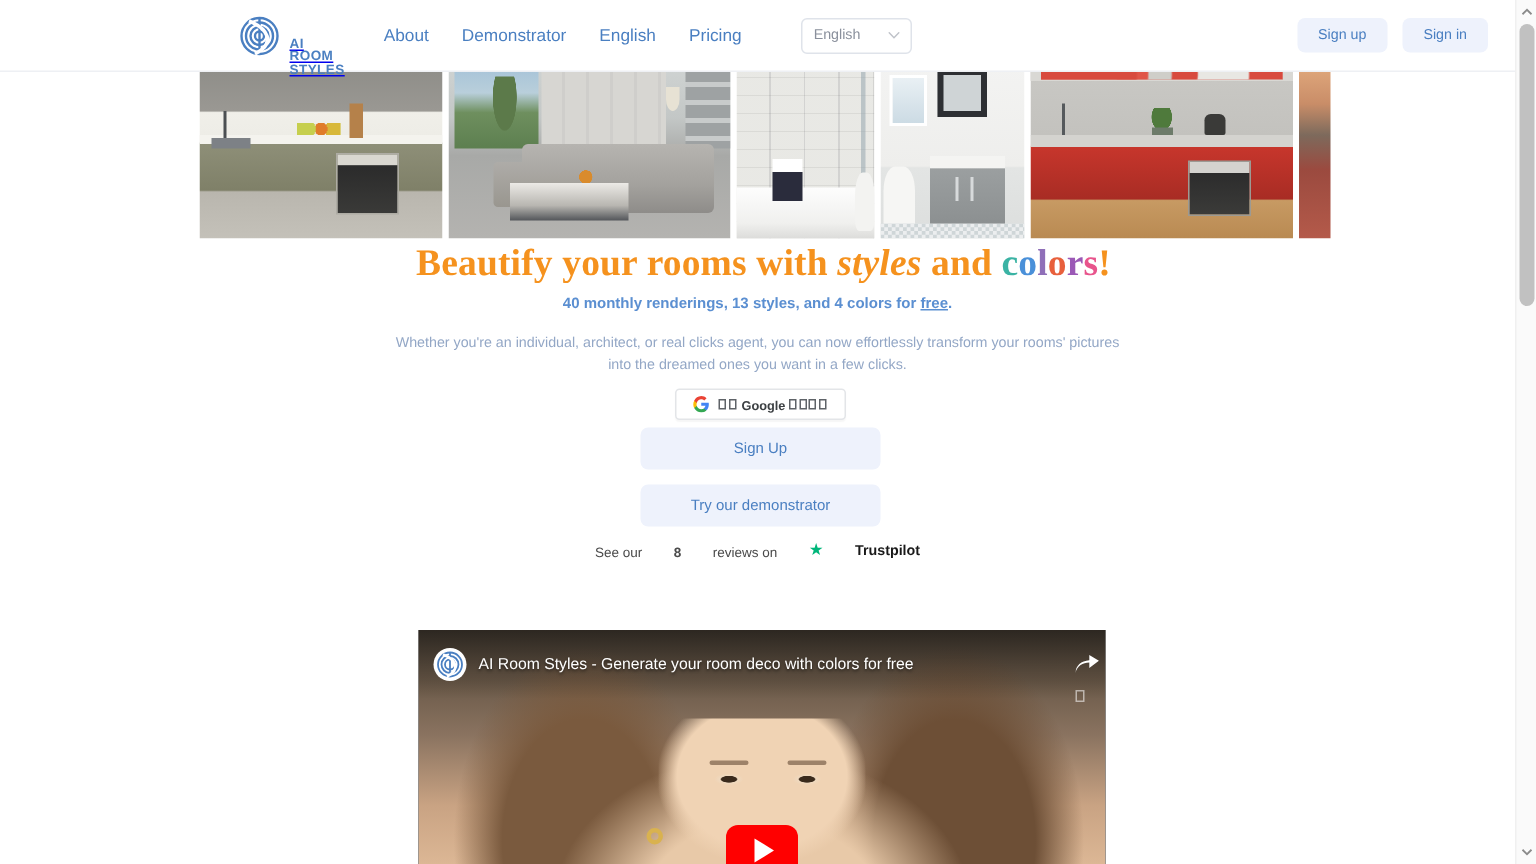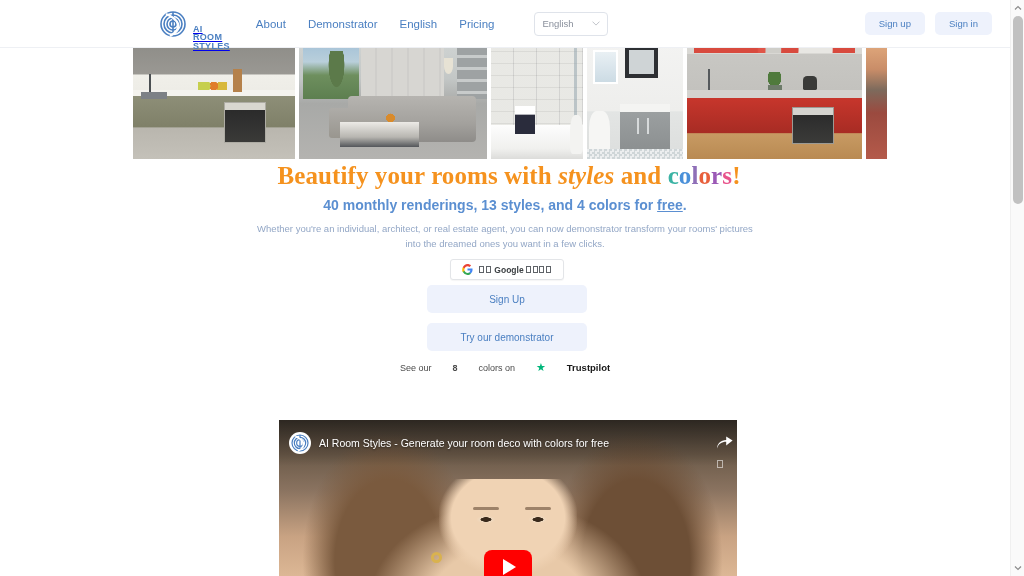--- a/index.html
+++ b/index.html
@@ -196,21 +196,21 @@
     font-family: "Liberation Serif", serif;
     font-weight: bold;
     font-size: 25px;
     color: #f5921e;
     letter-spacing: .1px;
   }
   .headline .it { font-style: italic; }
   .headline .c { display: inline; }
   .subline {
     position: absolute; top: 197px; left: 0; width: 1010px;
-    text-align: center; font-size: 14px; font-weight: 700; color: #5b8fd1;
+    text-align: center; font-size: 10px; font-weight: 700; color: #5b8fd1;
   }
   .subline u { text-decoration: underline; }
   .desc {
     position: absolute; top: 221px; left: 0; width: 1010px;
     text-align: center; font-size: 9.5px; line-height: 15px;
     color: #93a7c6;
   }
   .desc .l2 { display: block; }
 
   
@@ -441,41 +441,41 @@
 
   <h1 class="headline">
     <span>Beautify your rooms with </span><span class="it">styles</span><span> and </span><span class="c" id="colors-word"><span style="color: rgb(59, 179, 164);">c</span><span style="color: rgb(74, 144, 217);">o</span><span style="color: rgb(143, 111, 184);">l</span><span style="color: rgb(232, 96, 60);">o</span><span style="color: rgb(155, 89, 182);">r</span><span style="color: rgb(232, 84, 140);">s</span></span><span>!</span>
   </h1>
 
   <p class="subline">
     <span>40 monthly renderings, 13 styles, and 4 colors for </span><u>free</u><span>.</span>
   </p>
 
   <p class="desc">
-    <span class="l2">Whether you're an individual, architect, or real estate agent, you can now demonstrator transform your rooms' pictures</span>
+    <span class="l2">Whether you're an individual, architect, or real clicks agent, you can now effortlessly transform your rooms' pictures</span>
     <span class="l2">into the dreamed ones you want in a few clicks.</span>
   </p>
 
   <button class="gbtn">
     <svg class="gicon" viewBox="0 0 24 24">
       <path fill="#4285F4" d="M23 12.27c0-.8-.07-1.56-.2-2.3H12v4.35h6.2a5.3 5.3 0 0 1-2.3 3.48v2.9h3.7c2.17-2 3.4-4.95 3.4-8.43z"></path>
       <path fill="#34A853" d="M12 24c3.1 0 5.7-1.03 7.6-2.8l-3.7-2.9c-1.03.7-2.35 1.1-3.9 1.1-3 0-5.55-2.03-6.46-4.76H1.7v2.99A12 12 0 0 0 12 24z"></path>
       <path fill="#FBBC05" d="M5.54 14.64a7.2 7.2 0 0 1 0-4.6V7.05H1.7a12 12 0 0 0 0 10.58l3.84-3z"></path>
       <path fill="#EA4335" d="M12 4.75c1.7 0 3.22.58 4.42 1.72l3.3-3.3C17.7 1.22 15.1 0 12 0A12 12 0 0 0 1.7 7.05l3.84 3C6.45 6.78 9 4.75 12 4.75z"></path>
     </svg>
     <span id="gbtn-label"><span class="tofu"></span><span class="tofu"></span> Google <span class="tofu"></span><span class="tofu"></span><span class="tofu"></span><span class="tofu"></span></span>
   </button>
 
   <button class="cta signup">Sign Up</button>
   <button class="cta demo">Try our demonstrator</button>
 
   <div class="trust">
     <span>See our</span>
     <span class="num">8</span>
-    <span>colors on</span>
+    <span>reviews on</span>
     <span class="tp-star">★</span>
     <span class="tp-name">Trustpilot</span>
   </div>
 
 
   <div class="yt">
     <div class="yt-bg"></div>
     <div class="yt-face"></div>
     <div class="yt-brow l"></div>
     <div class="yt-brow r"></div>

